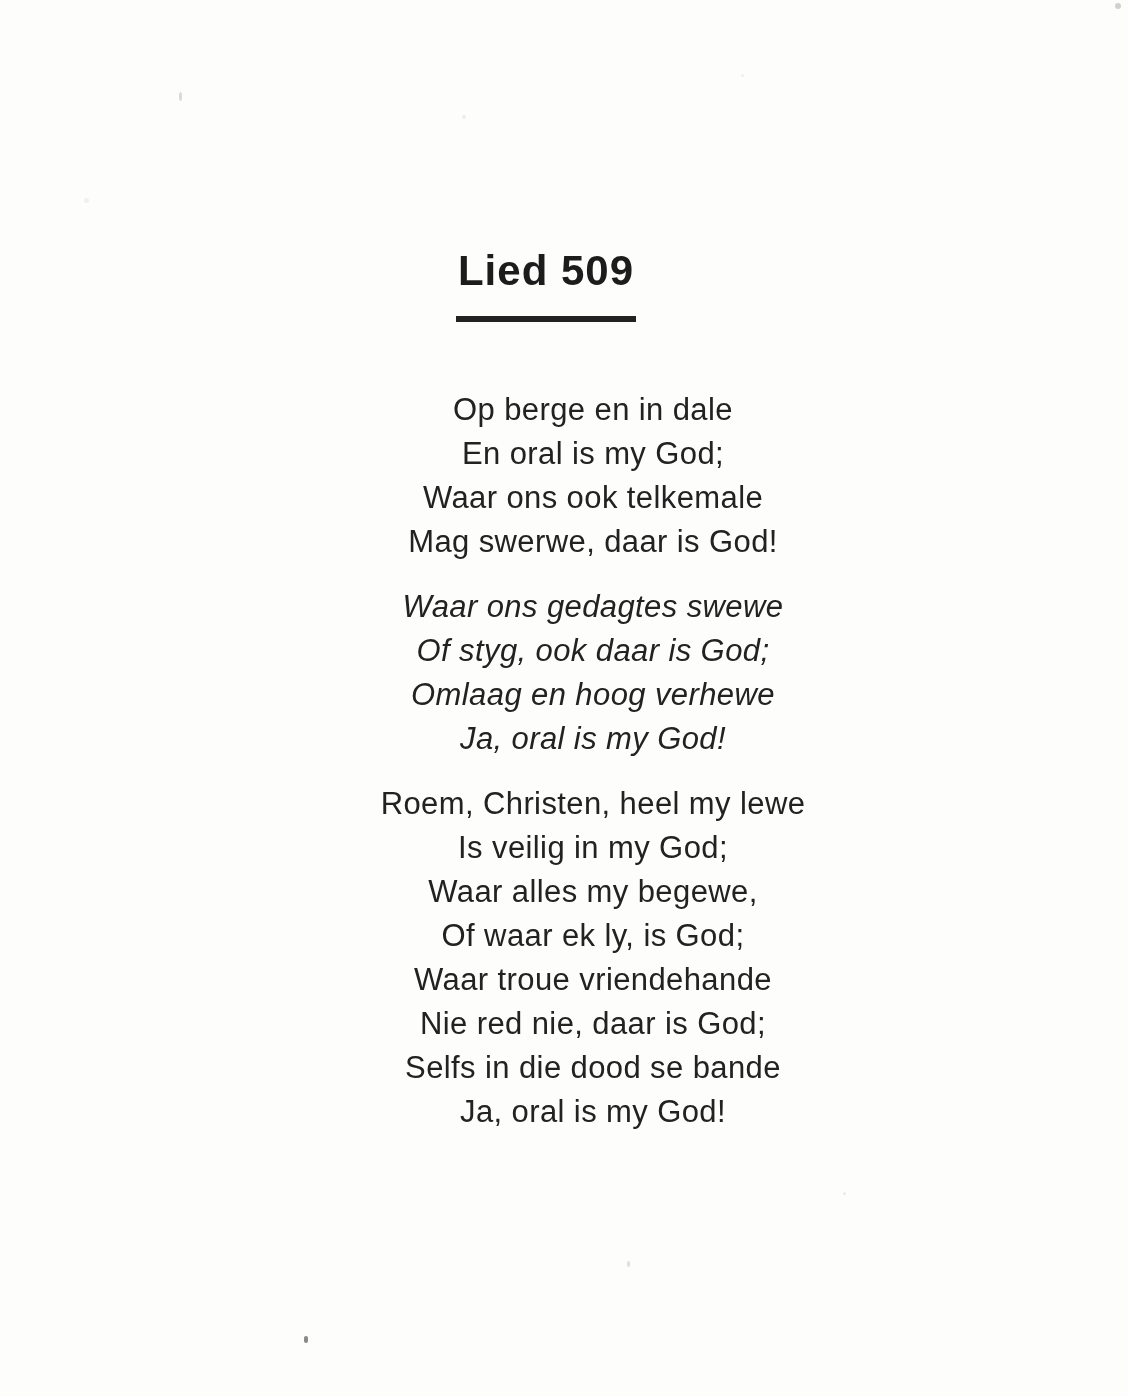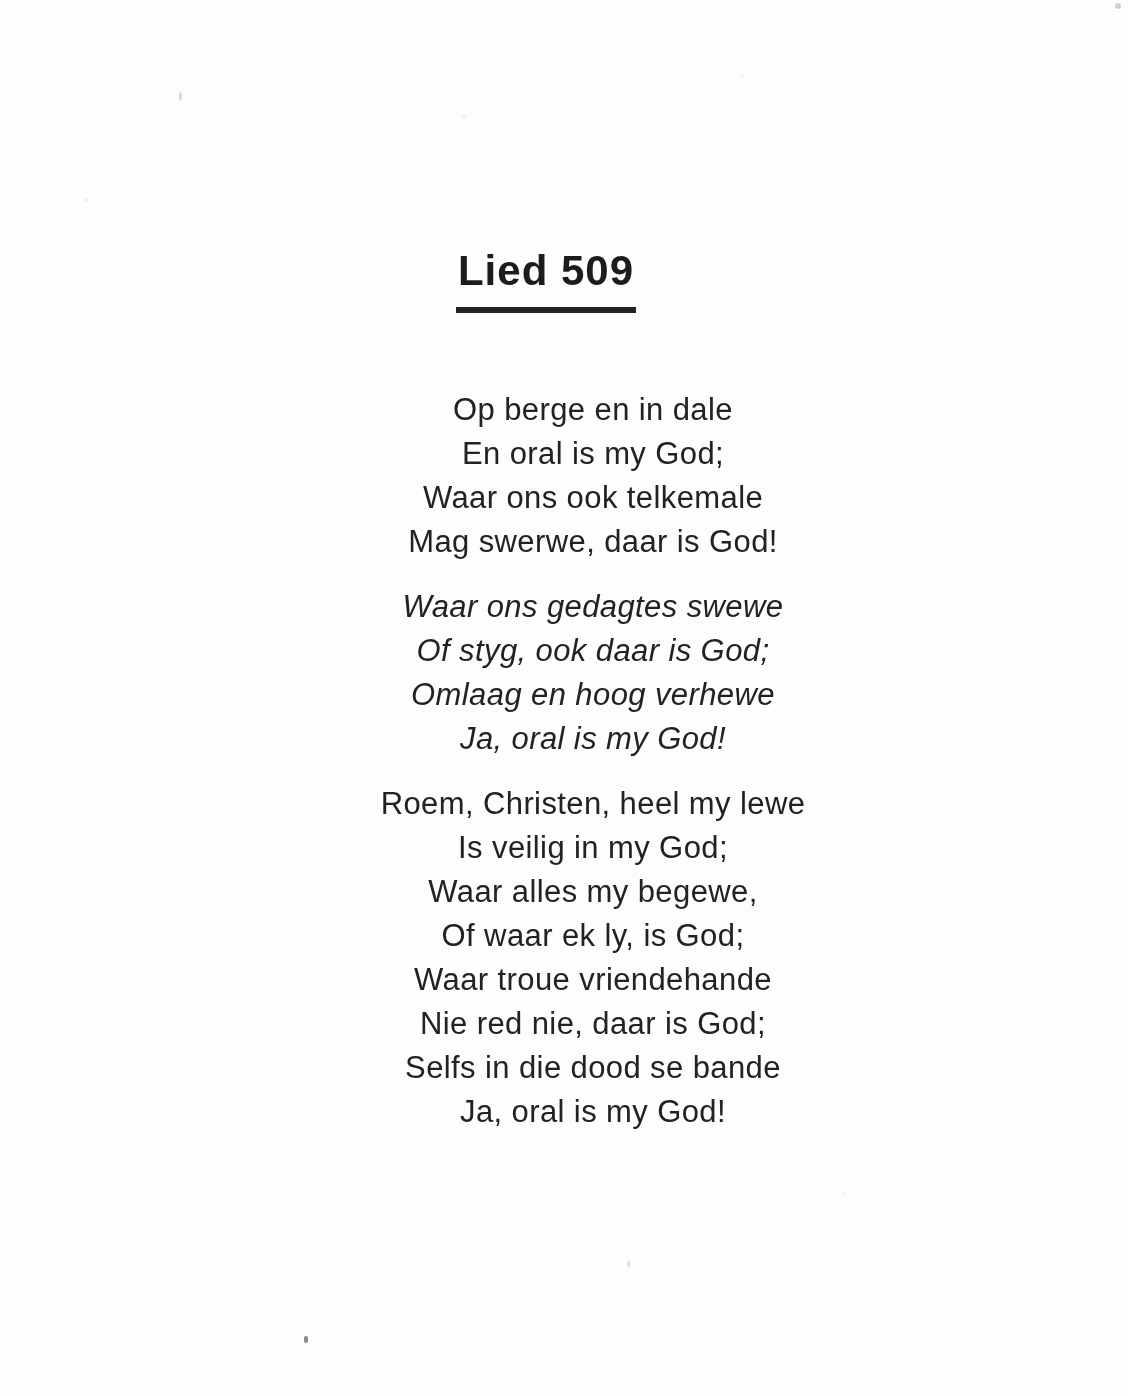--- a/index.html
+++ b/index.html
@@ -26,21 +26,21 @@
   }
   .title-inner {
     display: inline-block;
     transform: translateX(-18px);
     font-size: 42px;
     font-weight: bold;
     line-height: 42px;
     letter-spacing: 1px;
     color: #1c1c1c;
     border-bottom: 6px solid #222222;
-    padding: 0 2px 15px 2px;
+    padding: 0 2px 24px 2px;
   }
   
   .poem {
     position: absolute;
     top: 388px;
     left: 0;
     width: 100%;
     text-align: center;
     transform: translateX(29px);
   }

